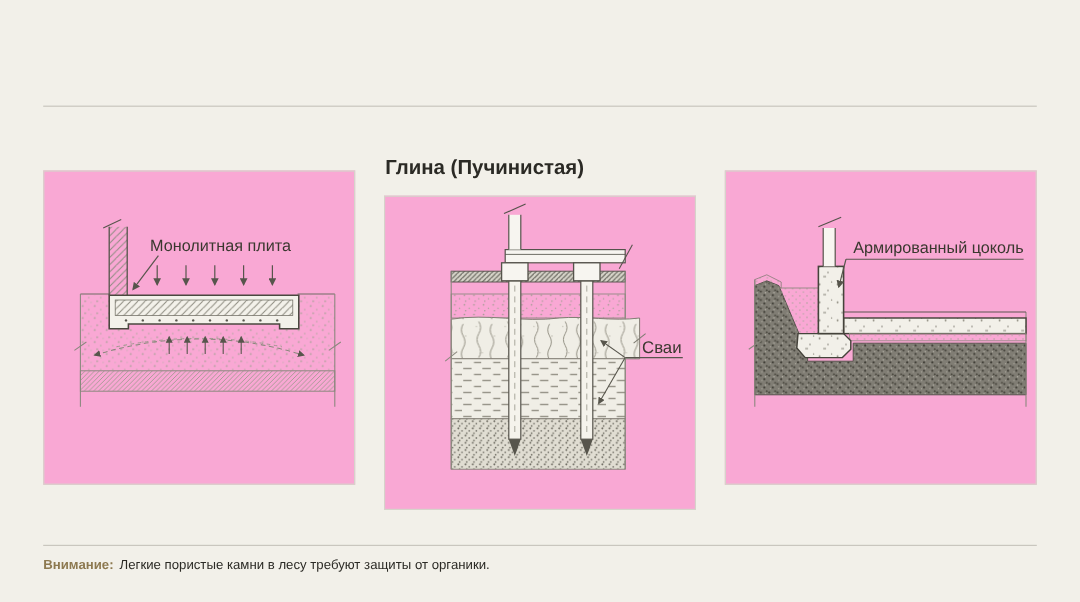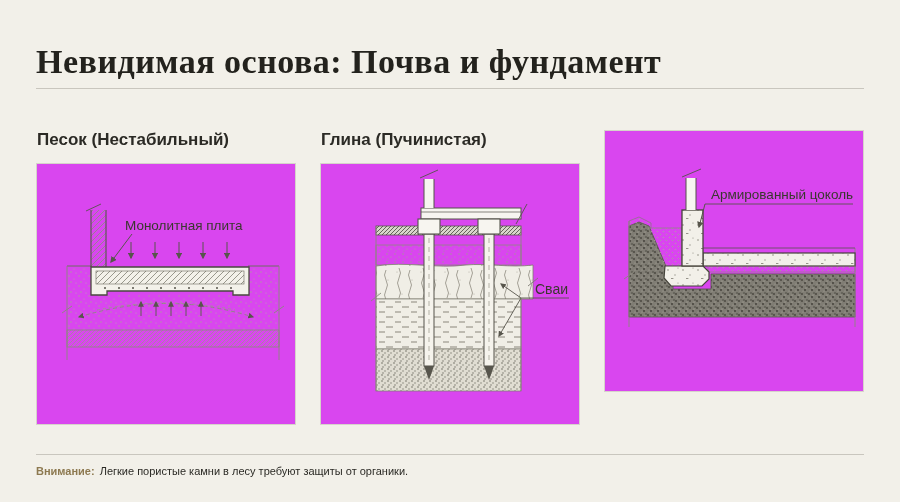--- a/index.html
+++ b/index.html
@@ -20,40 +20,39 @@
   .rule{position:absolute;left:36px;width:828px;height:0;border-top:1px solid #c9c6be;}
   .rule.top{top:88px;}
   .rule.bottom{top:454px;}
   .panel{position:absolute;top:130px;width:260px;}
   .panel h2{
     margin:0 0 13px 1px;font-size:17px;line-height:20px;font-weight:700;color:#2b2a25;
   }
   .panel .box{
     width:258px;height:260px;
     border:1px solid #d6d3ca;
-    background:#d946ef;
+    background:#f9a8d4;
+    margin-top:12px;
   }
   .panel svg{display:block;}
   .footer{
     position:absolute;left:36px;top:461px;width:828px;
     font-size:11px;line-height:20px;color:#2b2a25;
   }
   .footer .warn{color:#8d7950;font-weight:700;margin-right:5px;}
   svg text{font-family:"Liberation Sans",sans-serif;fill:#3a382f;}
 </style>
 </head>
 <body>
 
 <div class="page">
 
-  <h1 class="title">Невидимая основа: Почва и фундамент</h1>
   <div class="rule top"></div>
 
   <div class="panel" style="left:36px;">
-    <h2>Песок (Нестабильный)</h2>
     <div class="box">
       <svg width="258" height="260" viewBox="0 0 258 260">
         <defs>
           <marker id="p1-ah" viewBox="0 0 10 10" refX="8" refY="5" markerWidth="6.5" markerHeight="6.5" orient="auto-start-reverse">
             <path d="M0,0 L10,5 L0,10 z" fill="#57554c"></path>
           </marker>
           <pattern id="p1-hatch" width="6" height="6" patternUnits="userSpaceOnUse">
             <path d="M-1,7 L7,-1 M2,10 L10,2" stroke="#8f8d82" stroke-width="0.9" fill="none"></path>
           </pattern>
           <pattern id="p1-sand" width="10" height="10" patternUnits="userSpaceOnUse">

